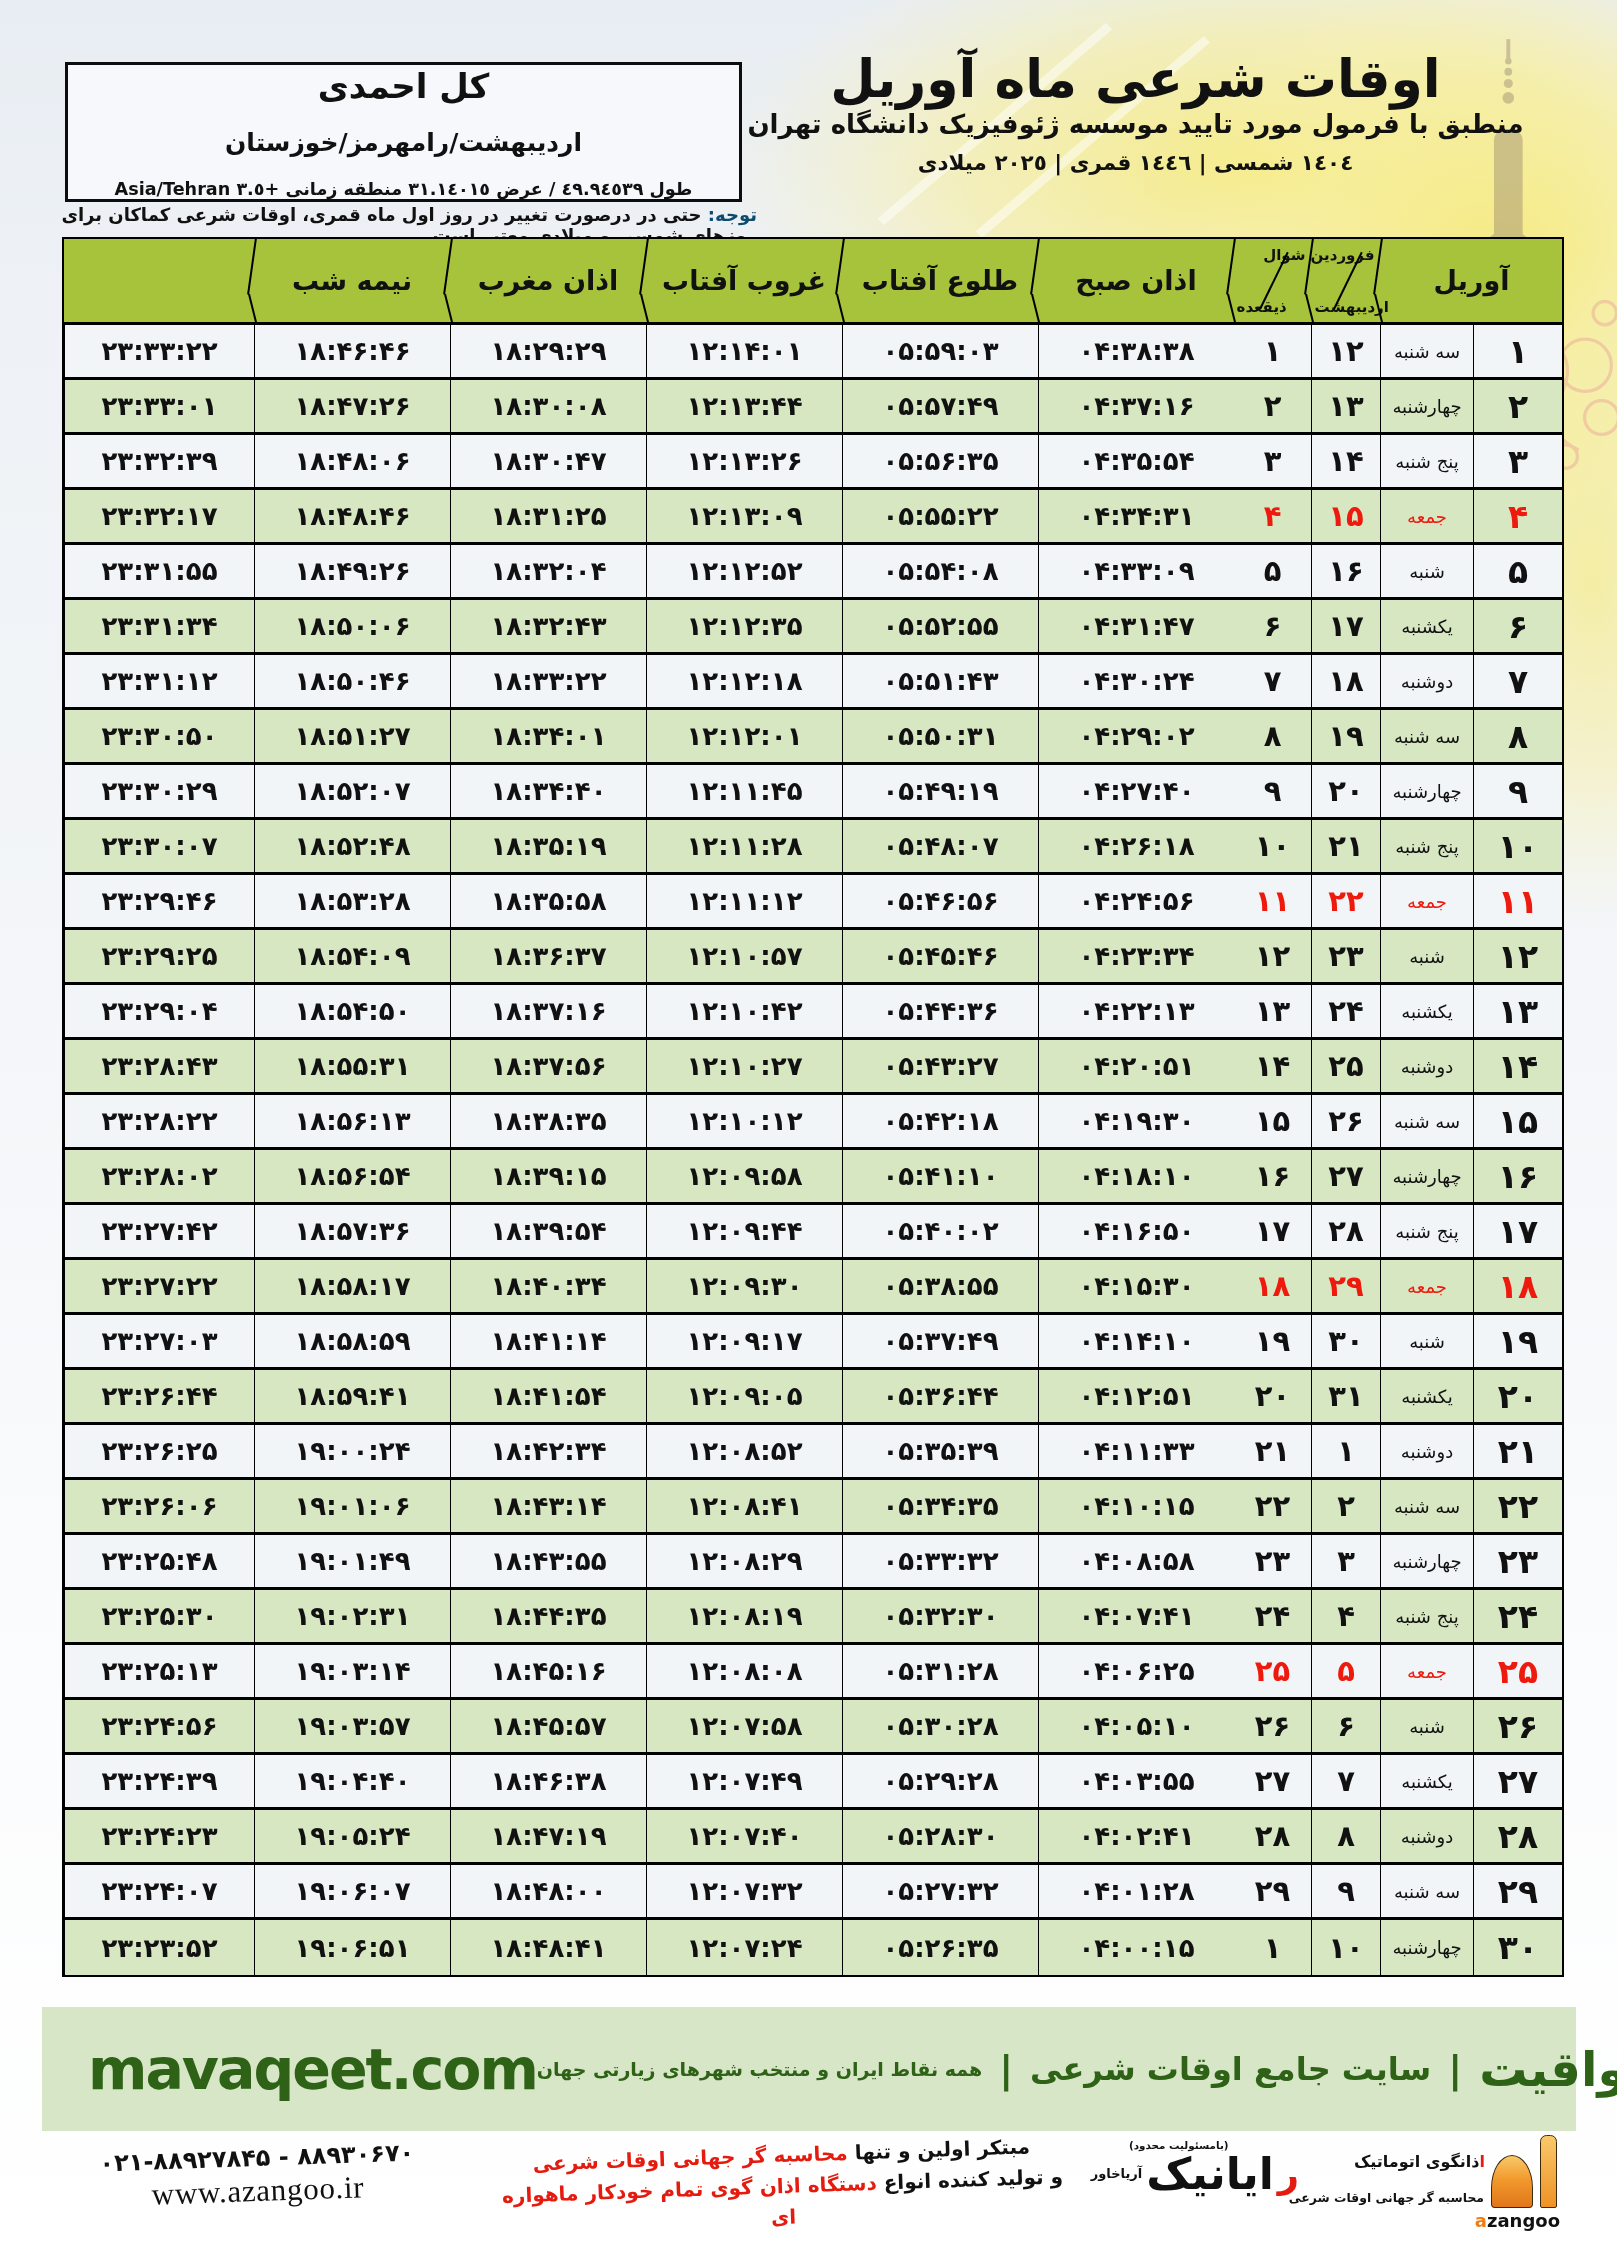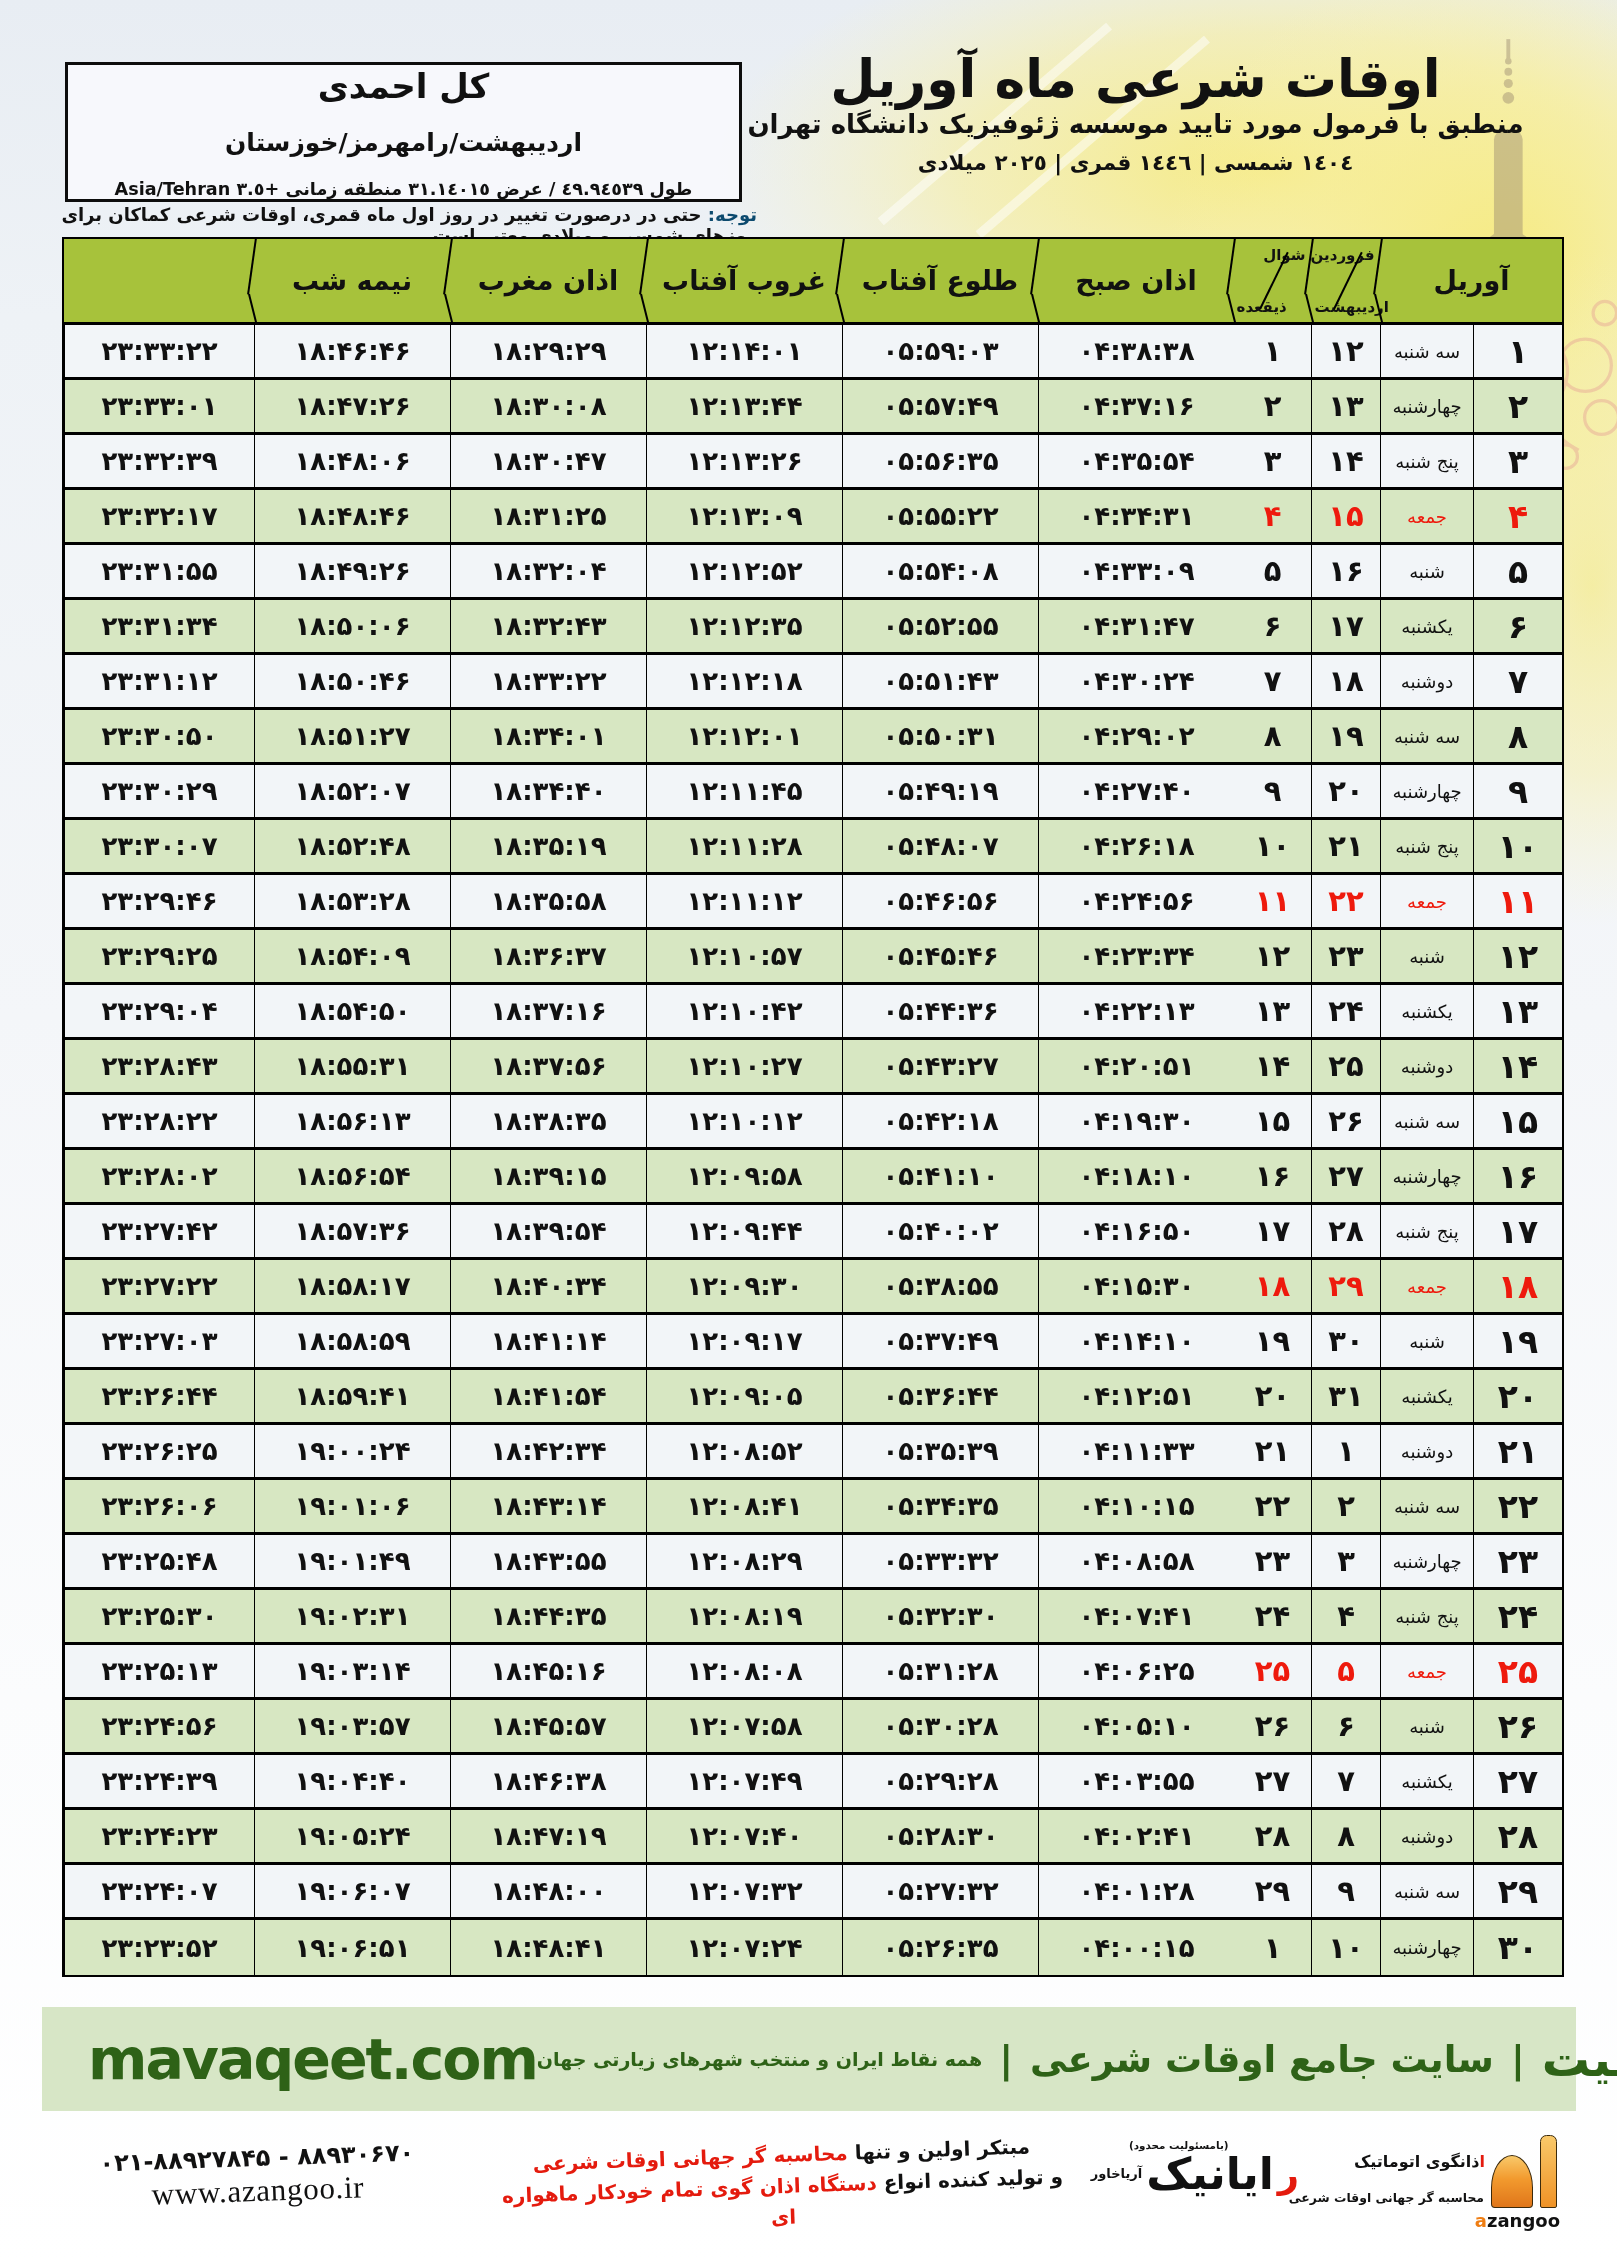--- a/index.html
+++ b/index.html
@@ -57,28 +57,28 @@
   .cell{display:flex;align-items:center;justify-content:center;}
   .trow .cell:not(:first-child){border-inline-start:1.6px solid #000;}
   .c-april{font-size:33px;font-weight:bold;}
   .c-week{font-size:18px;}
   .c-num{font-size:29px;font-weight:bold;}
   .c-time{font-size:26px;font-weight:bold;direction:ltr;}
   .trow.friday .c-april,.trow.friday .c-week,.trow.friday .c-num{color:#ee1a0d;}
 
   
   .mv-band{
-    position:absolute;left:42px;right:42px;top:2007px;height:104px;background:#d7e6c6;
+    position:absolute;left:42px;right:42px;top:2007px;height:124px;background:#d7e6c6;
     display:flex;align-items:center;justify-content:space-between;padding:0 46px;box-sizing:border-box;
   }
   .mv-domain{font-size:57px;font-weight:bold;color:#2e6217;letter-spacing:-2px;}
   .mv-right{direction:rtl;display:flex;align-items:center;gap:17px;color:#2e6217;white-space:nowrap;}
   .mv-brand{font-size:48px;font-weight:bold;}
   .mv-sep{font-size:38px;font-weight:bold;}
-  .mv-mid{font-size:37px;font-weight:bold;}
+  .mv-mid{font-size:32px;font-weight:bold;}
   .mv-desc{font-size:19px;font-weight:bold;}
 
   
   .bottom-strip{position:absolute;left:0;top:2126px;width:1618px;height:111px;}
   .contact{position:absolute;left:62px;top:18px;width:391px;text-align:center;transform:rotate(-2deg);}
   .phones{font-size:24px;font-weight:bold;direction:ltr;}
   .site-url{font-family:"Liberation Serif","DejaVu Serif",serif;font-size:31px;margin-top:1.3px;letter-spacing:0.7px;}
   .taglines{position:absolute;left:489px;top:14.4px;width:587px;text-align:center;direction:rtl;font-size:20px;font-weight:bold;transform:rotate(-2deg);line-height:1.55;}
   .red-part{color:#e41b0e;}
 

